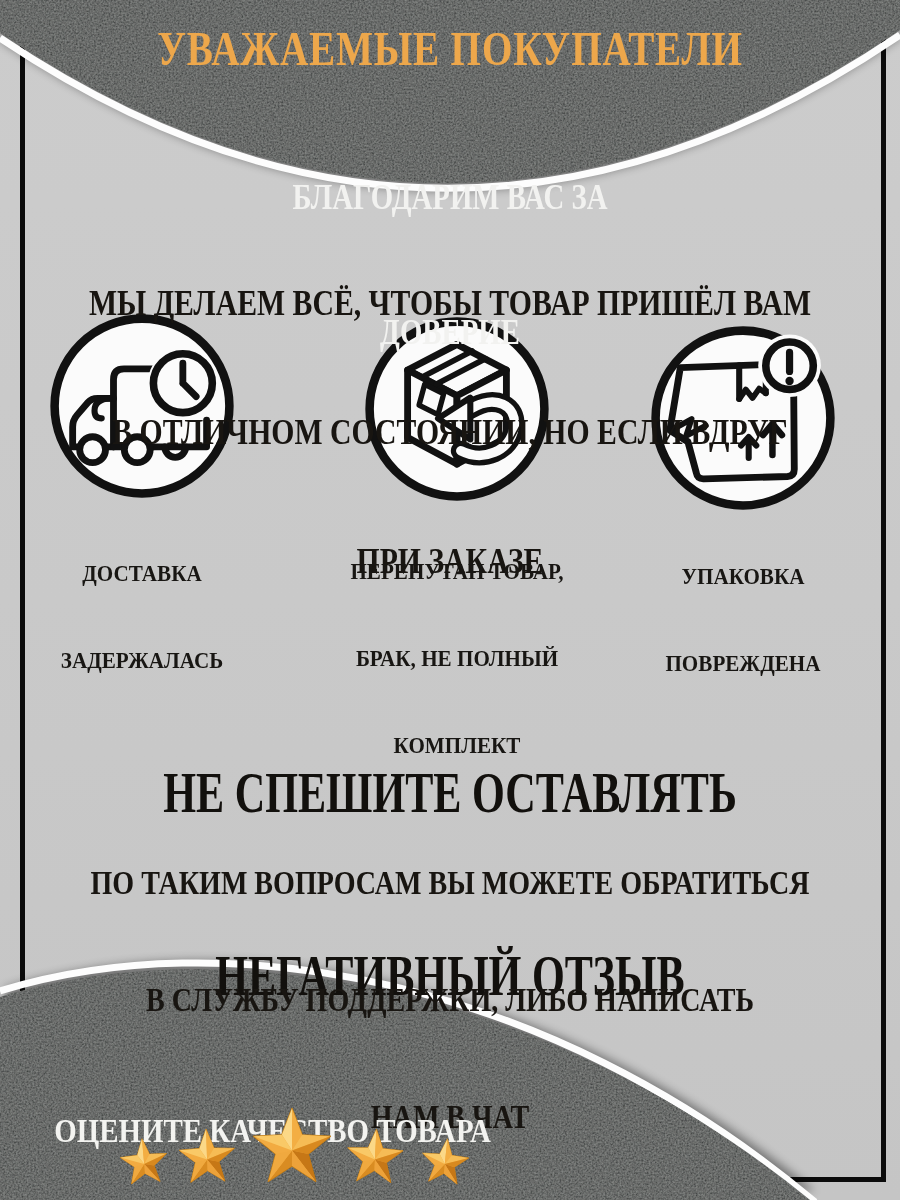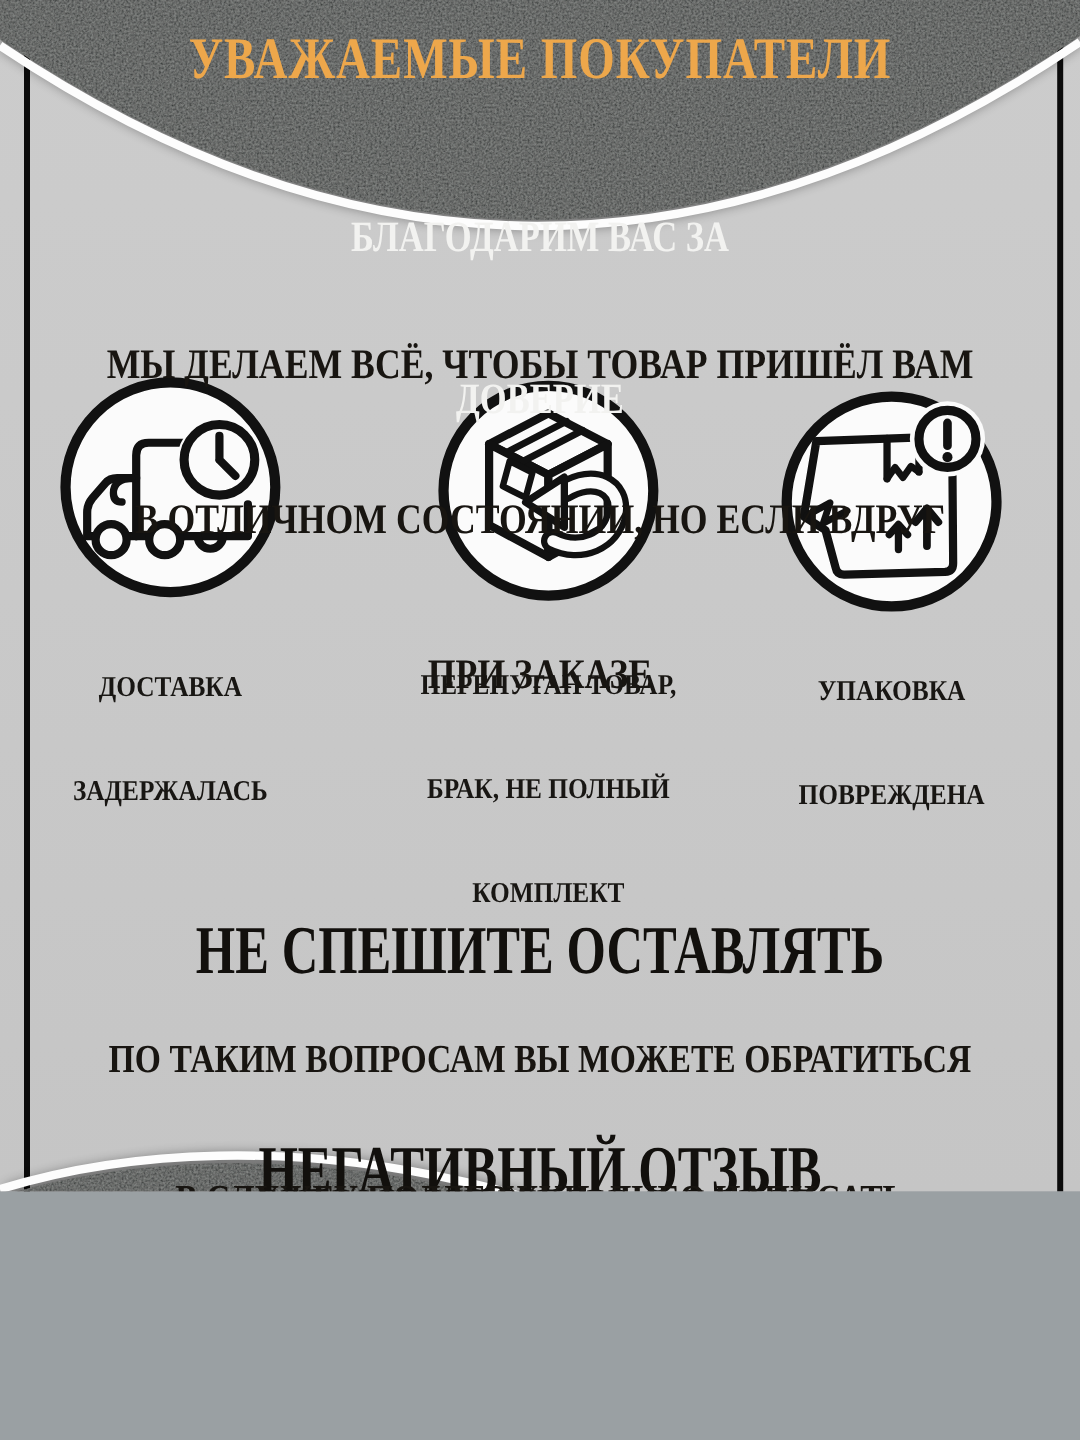--- a/index.html
+++ b/index.html
@@ -1,17 +1,17 @@
 <!DOCTYPE html>
 <html><head>
 <meta charset="utf-8">
 <style>
   html,body{margin:0;padding:0;background:#9aa0a3;}
   .canvas{
-    position:relative;width:900px;height:993px;overflow:hidden;
+    position:relative;width:900px;height:1200px;overflow:hidden;
     background:linear-gradient(180deg,#cccccc 0%,#c9c9c9 50%,#c5c5c5 100%);
     font-family:"Liberation Serif","DejaVu Serif",serif;font-weight:700;
   }
   .frame{position:absolute;left:20px;top:14px;width:856px;height:1158px;border:5px solid #0b0b0b;z-index:1;}
   .shapes{position:absolute;left:0;top:0;width:900px;height:1200px;z-index:2;pointer-events:none;}
   .txt{position:absolute;text-align:center;color:#171511;z-index:4;white-space:pre;}
   .title{left:0;width:900px;top:24px;font-size:49px;line-height:49px;color:#eda74b;transform:scaleX(.80);letter-spacing:1px;}
   .subtitle{left:0;width:900px;top:85px;font-size:36px;line-height:45px;color:#f2f2f0;transform:scaleX(.80);}
   .para1{left:0;width:900px;top:196px;font-size:35px;line-height:43px;transform:scaleX(.85);color:#181511;}
   .heading2{left:0;width:900px;top:640px;font-size:57px;line-height:61px;transform:scaleX(.74);color:#12100d;}

